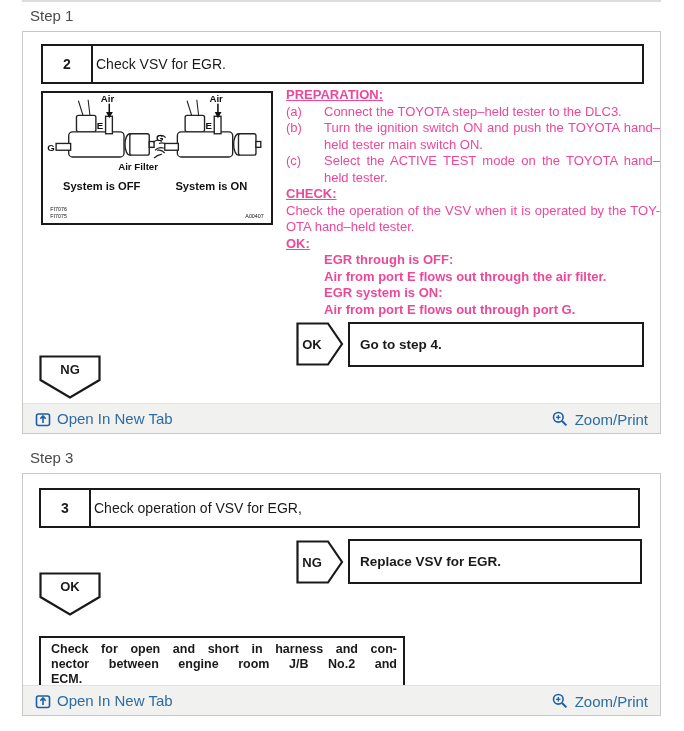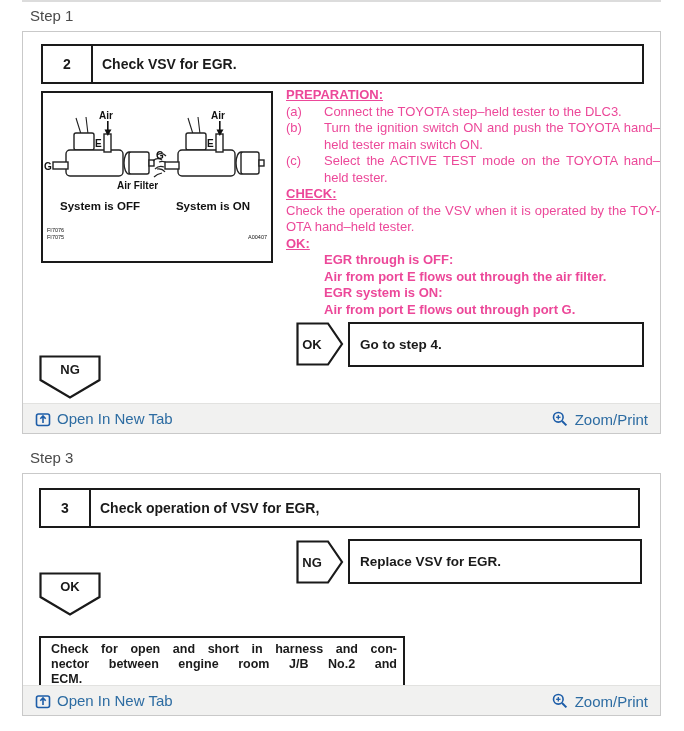--- a/index.html
+++ b/index.html
@@ -28,28 +28,28 @@
     position: absolute; left: 18px; right: 16px; top: 12px; height: 36px;
     border: 2px solid #1a1a1a; display: flex; background: #fff;
   }
   #panel-step3 .flow-header { top: 14px; right: 20px; left: 16px; }
   .num-cell {
     width: 48px; border-right: 2px solid #1a1a1a;
     display: flex; align-items: center; justify-content: center;
     font-weight: bold; font-size: 14px; color: #1a1a1a;
   }
   .title-cell {
-    flex: 1; display: flex; align-items: center; padding-left: 9px;
-    font-weight: bold; font-size: 14px; color: #1a1a1a;
+    flex: 1; display: flex; align-items: center; padding-left: 3px;
+    font-weight: normal; font-size: 14px; color: #1a1a1a;
   }
 
   
   .diagram-box {
     position: absolute; left: 18px; top: 59px;
-    width: 232px; height: 172px;
+    width: 232px; height: 134px;
     border: 2px solid #1a1a1a; background: #fff; box-sizing: border-box;
   }
   .diagram-box svg { display: block; width: 100%; height: 100%; }
   .diagram-box svg text { font-family: "Liberation Sans", sans-serif; fill: #111; }
   .dlabel { font-size: 10px; font-weight: 600; }
   .dcaption { font-size: 11.5px; font-weight: bold; }
   .dcode { font-size: 5.5px; }
 
   
   .text-col {

